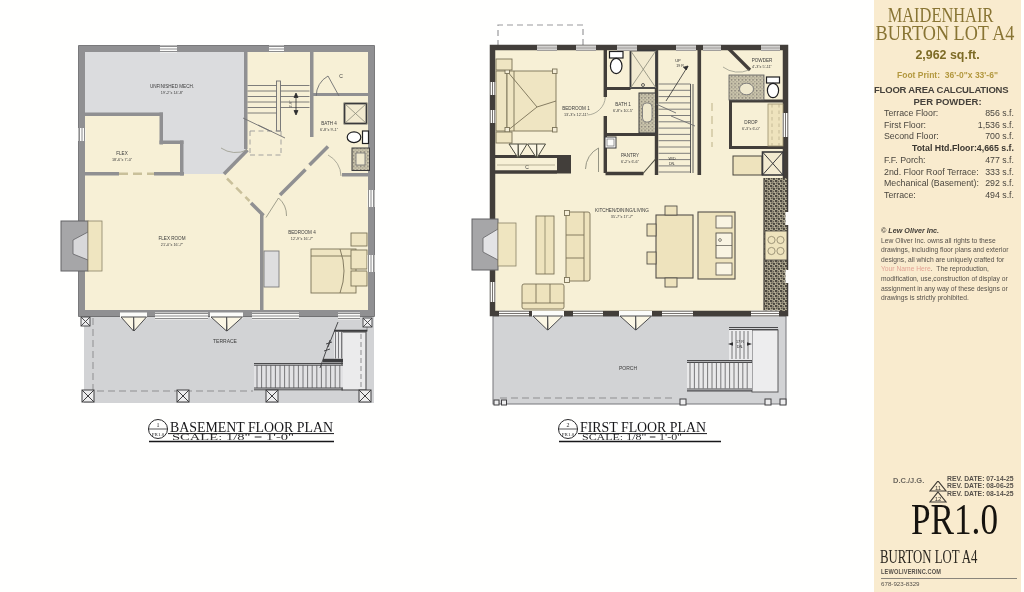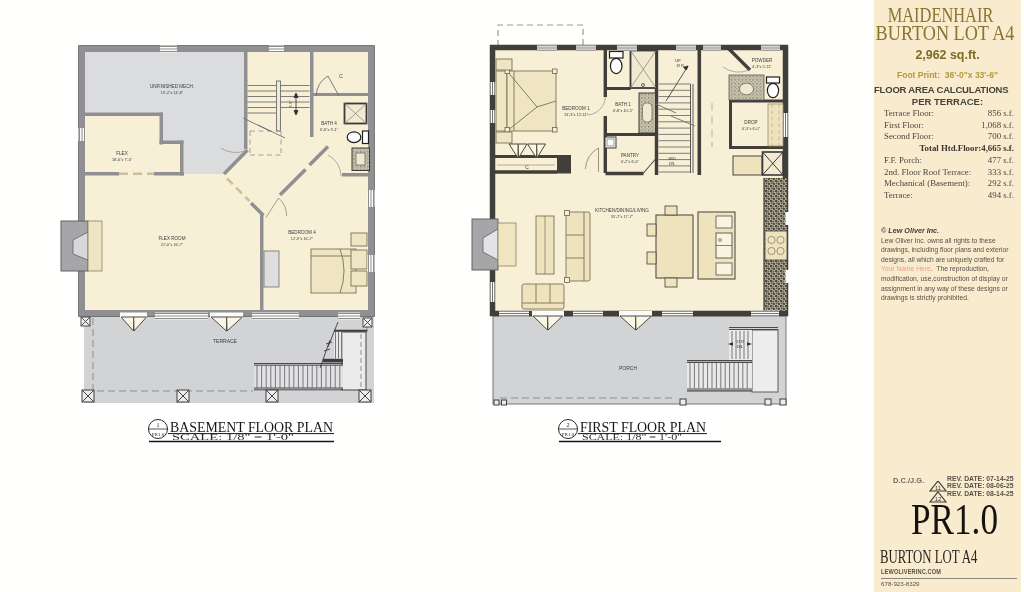--- a/index.html
+++ b/index.html
@@ -622,25 +622,25 @@
   <div class="sb" style="left:-7px;top:4px;width:147px;text-align:center;font-family:'Liberation Serif',serif;font-size:20px;color:#887433;transform:scaleX(0.82);transform-origin:50% 0;">MAIDENHAIR</div>
 
   <div class="sb" style="left:-5px;top:22px;width:147px;text-align:center;font-family:'Liberation Serif',serif;font-size:20px;color:#887433;transform:scaleX(0.91);transform-origin:50% 0;">BURTON LOT A4</div>
 
   <div class="sb" style="left:0;top:47px;width:147px;text-align:center;font-weight:bold;font-size:13.5px;color:#7d6b26;transform:scaleX(0.92);transform-origin:50% 0;">2,962 sq.ft.</div>
 
   <div class="sb" style="left:0;top:70px;width:147px;text-align:center;font-weight:bold;font-size:8.5px;color:#b3983f;">Foot Print:&nbsp;&nbsp;36'-0"x&nbsp;33'-6"</div>
 
   <div class="sb" style="left:0;top:84px;width:120px;text-align:center;font-weight:bold;font-size:9.5px;color:#45413b;letter-spacing:-0.2px;">FLOOR AREA CALCULATIONS</div>
 
-  <div class="sb" style="left:0;top:96px;width:147px;text-align:center;font-weight:bold;font-size:9.5px;color:#45413b;">PER TERRACE:</div>
-
-  <div class="sb" style="left:10px;top:108px;width:130px;font-size:8.8px;color:#4a463f;line-height:11.7px;font-family:Liberation Serif, serif;">
+  <div class="sb" style="left:0;top:96px;width:147px;text-align:center;font-weight:bold;font-size:9.5px;color:#45413b;">PER POWDER:</div>
+
+  <div class="sb" style="left:10px;top:108px;width:130px;font-size:8.8px;color:#4a463f;line-height:11.7px;">
     <div>Terrace Floor:<span style="float:right">856 s.f.</span></div>
-    <div>First Floor:<span style="float:right">1,068 s.f.</span></div>
+    <div>First Floor:<span style="float:right">1,536 s.f.</span></div>
     <div>Second Floor:<span style="float:right">700 s.f.</span></div>
     <div style="font-weight:bold;color:#39352f;text-align:right;">Total Htd.Floor:<span style="float:right">4,665 s.f.</span></div>
     <div>F.F. Porch:<span style="float:right">477 s.f.</span></div>
     <div>2nd. Floor Roof Terrace:<span style="float:right">333 s.f.</span></div>
     <div>Mechanical (Basement):<span style="float:right">292 s.f.</span></div>
     <div>Terrace:<span style="float:right">494 s.f.</span></div>
   </div>
 
   <div class="sb" style="left:7px;top:226px;font-weight:bold;font-style:italic;font-size:8px;color:#3f3b35;transform:scaleX(0.9);transform-origin:0 0;">© Lew Oliver Inc.</div>
 

